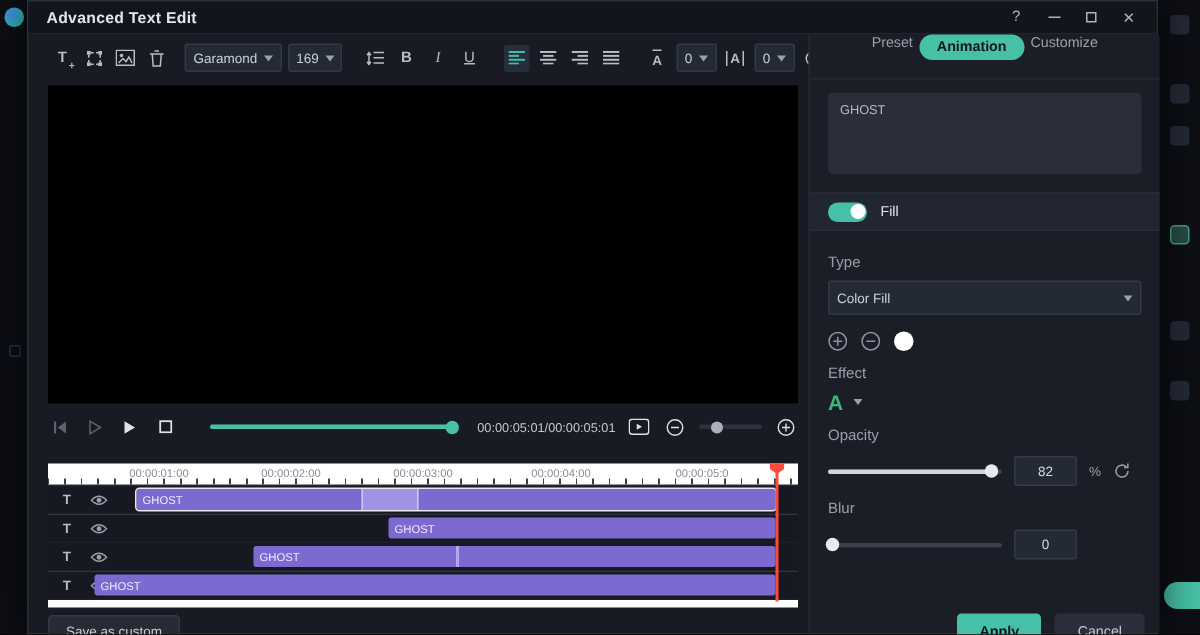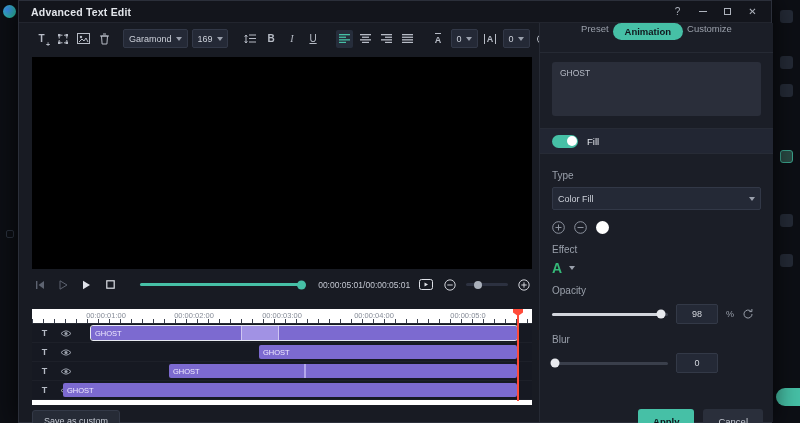--- a/index.html
+++ b/index.html
@@ -437,21 +437,21 @@
           <span class="effect-a">A</span>
           <i class="chev"></i>
         </div>
 
         <div class="field-label">Opacity</div>
         <div class="slider-row">
           <div class="h-slider">
             <div class="sfill" style="width:94%"></div>
             <div class="shandle" style="left:94%"></div>
           </div>
-          <div class="value-box">98</div>
+          <div class="value-box">82</div>
           <span class="unit">%</span>
           <span class="reset">
             <svg width="12" height="12" viewBox="0 0 12 12">
                 <path d="M10 6a4 4 0 1 1-1.2-2.8" fill="none" stroke="currentColor"></path>
                 <path d="M9.9 1v2.6H7.3" fill="none" stroke="currentColor"></path>
               </svg>
           </span>
         </div>
 
         <div class="field-label">Blur</div>

